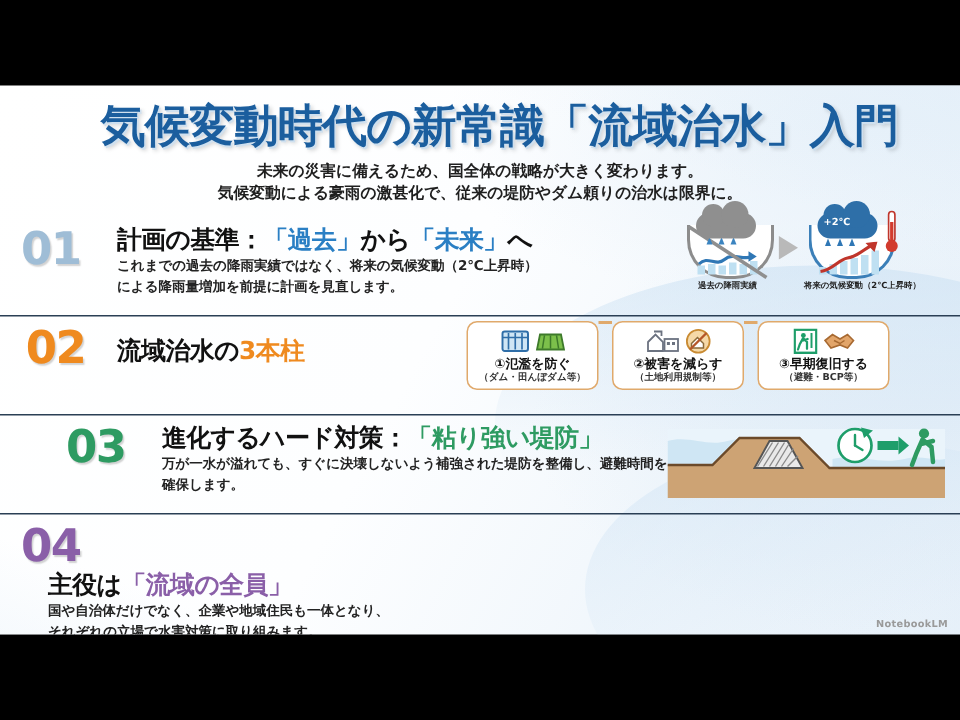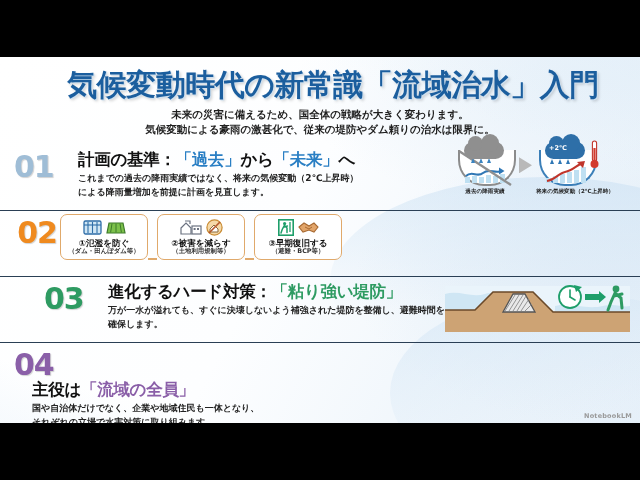--- a/index.html
+++ b/index.html
@@ -81,21 +81,21 @@
   .bars i{flex:1;background:#bfe0f2;display:block;}
   .trend{position:absolute;left:8px;bottom:3px;width:42px;height:22px;}
   .slash{position:absolute;left:-1px;top:2px;width:62px;height:42px;}
   .thermo{position:absolute;right:-4px;top:-4px;width:9px;height:30px;z-index:6;}
   .cap{font-size:5.6px;font-weight:bold;color:#222;margin-top:2px;line-height:1.15;
        white-space:nowrap;}
   .arrowgray{width:13px;height:16px;flex:0 0 auto;margin-top:-8px;
       background:#b9b9b9;clip-path:polygon(0 0,100% 50%,0 100%);}
 
   
-  .r2art{width:319px;display:flex;align-items:flex-end;gap:0;margin-top:-2px;}
+  .r2art{width:319px;display:flex;align-items:flex-start;gap:0;margin-top:-2px;}
   .pbox{width:84px;border:1.6px solid #e0a96b;border-radius:7px;background:#fff;
         text-align:center;padding:3px 1px 3px;}
   .picons{display:flex;justify-content:center;align-items:center;gap:4px;height:19px;}
   .pt{font-size:8.6px;font-weight:bold;color:#111;line-height:1.2;margin-top:1px;
       white-space:nowrap;}
   .ps{font-size:6.4px;font-weight:bold;color:#333;line-height:1.2;white-space:nowrap;}
   .pcon{width:9px;height:2px;background:#e0a96b;flex:0 0 auto;}
 
   
   .r3art{width:185px;height:52px;position:relative;margin-top:-2px;}
@@ -202,20 +202,23 @@
                 <circle cx="4.5" cy="24" r="4" fill="#d23b2e"></circle>
               </svg>
             </div>
             <div class="cap">将来の気候変動（2℃上昇時）</div>
           </div>
         </div>
       </div>
 
       <div class="row">
         <div class="num n02">02</div>
+        <div class="txt">
+          <div class="head" style="padding-top:8px"><span>流域治水の</span><span class="hl-or">3本柱</span></div>
+        </div>
         <div class="art r2art">
 
           <div class="pbox">
             <div class="picons">
               <svg width="19" height="17" viewBox="0 0 19 17">
                 <rect x="1" y="2" width="17" height="13" rx="1.5" fill="#cfe6f5" stroke="#2f6ea8" stroke-width="1.3"></rect>
                 <g stroke="#2f6ea8" stroke-width="1.1">
                     <line x1="5" y1="3" x2="5" y2="14"></line>
                     <line x1="9.5" y1="3" x2="9.5" y2="14"></line>
                     <line x1="14" y1="3" x2="14" y2="14"></line>

